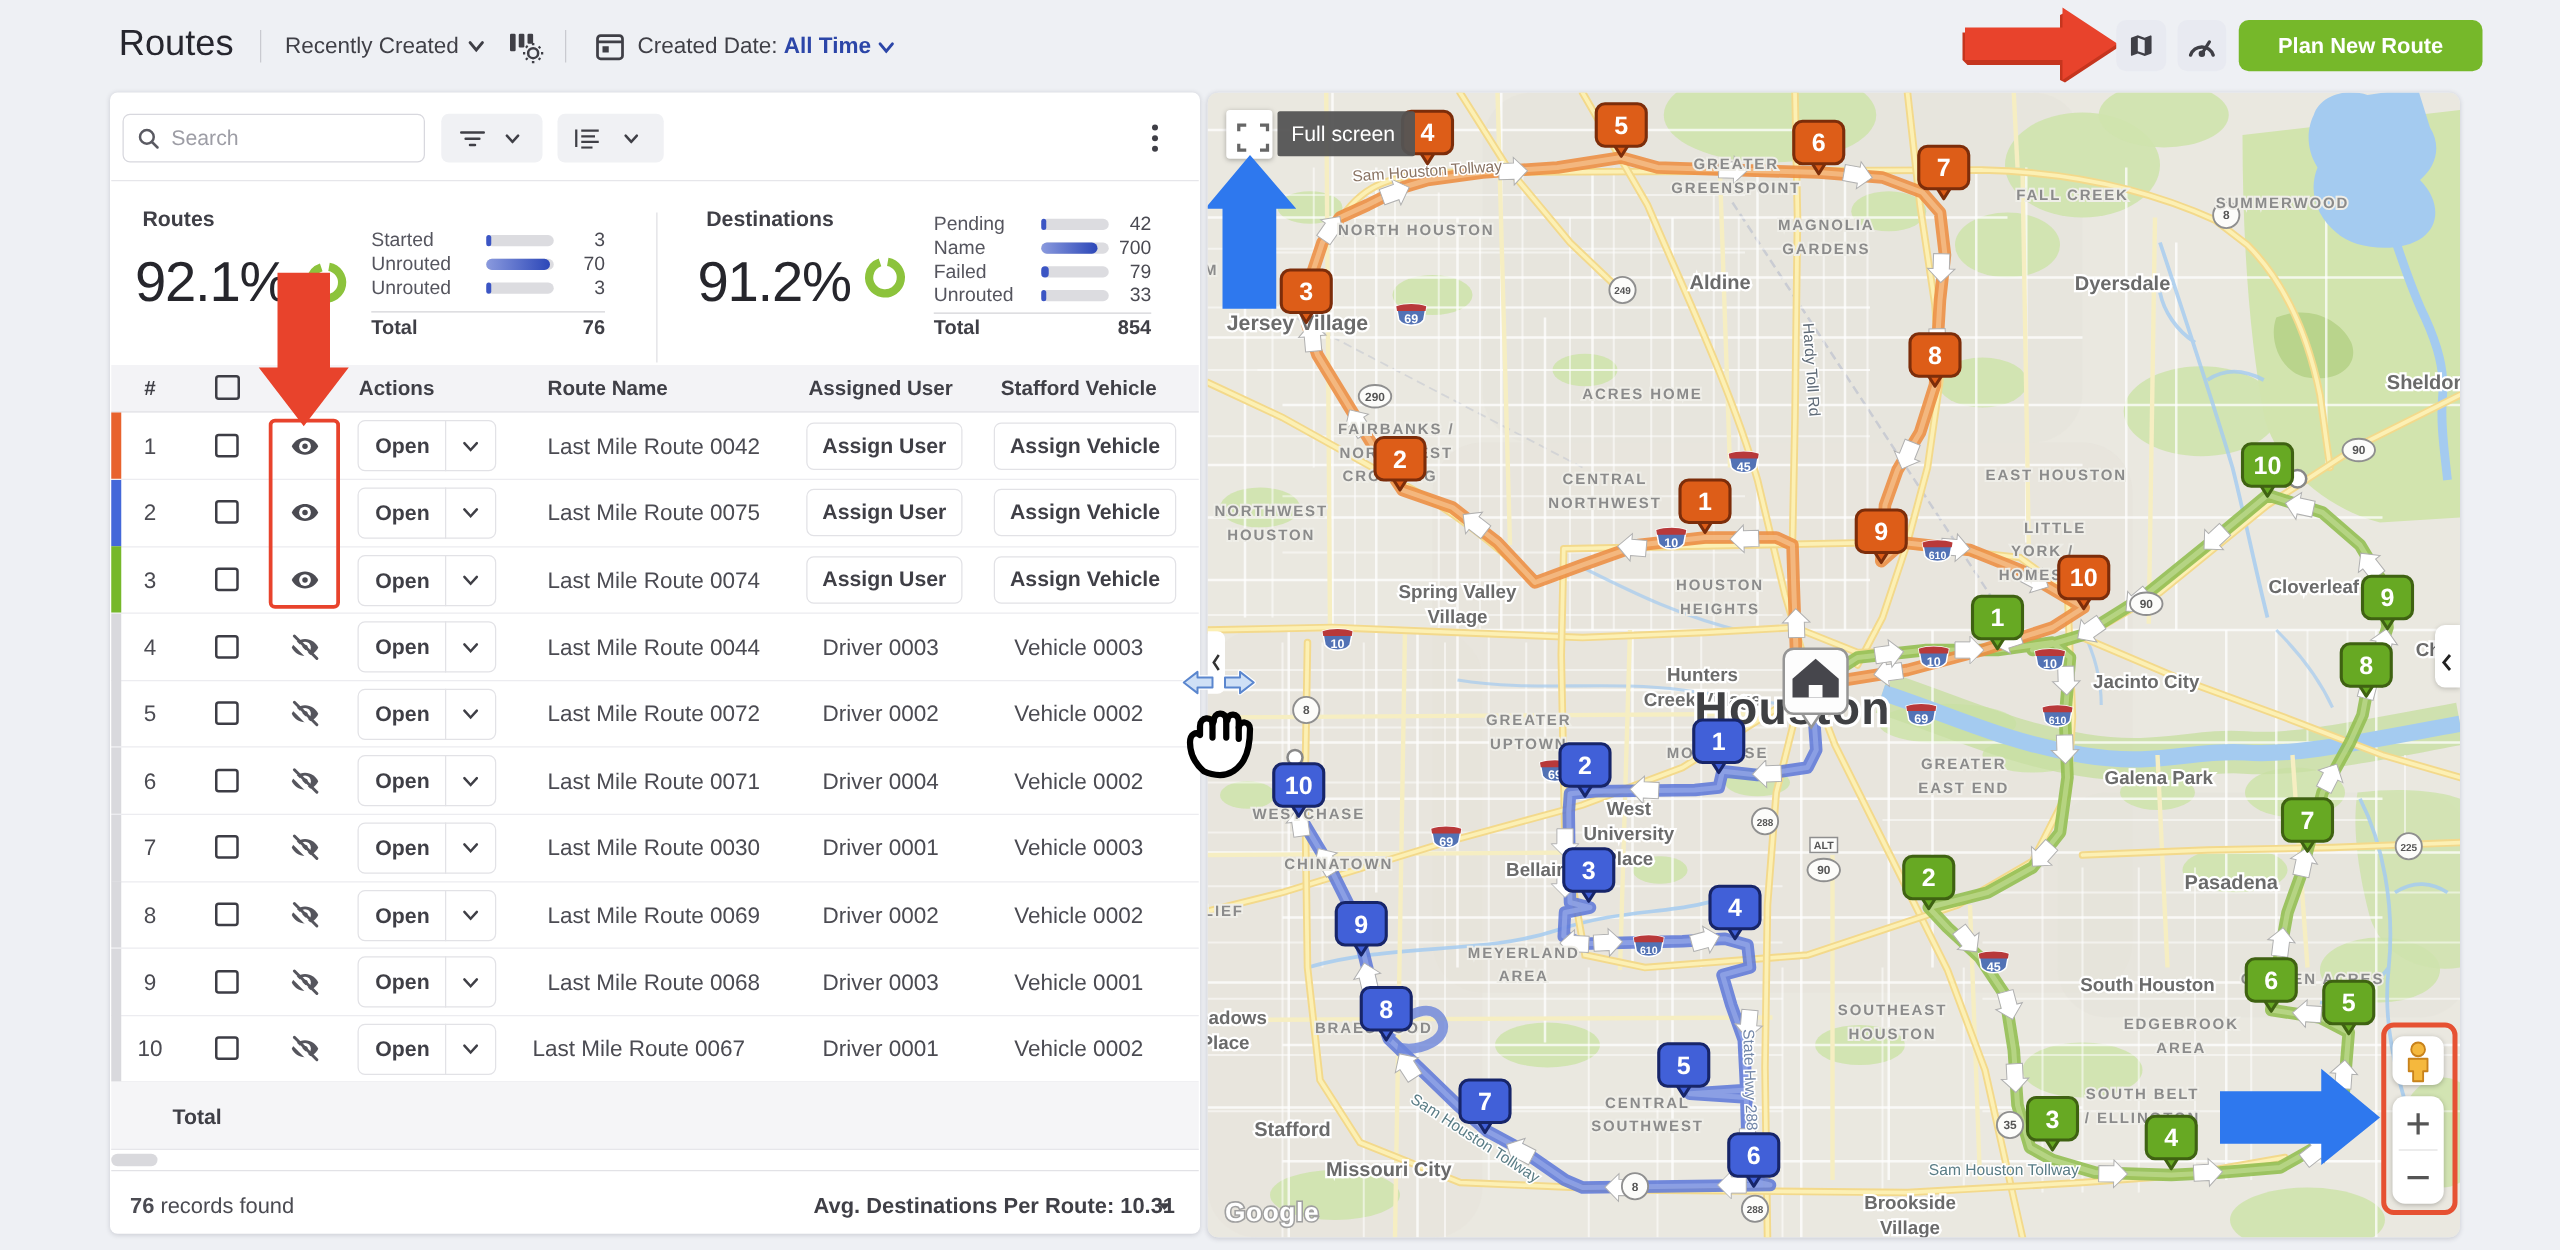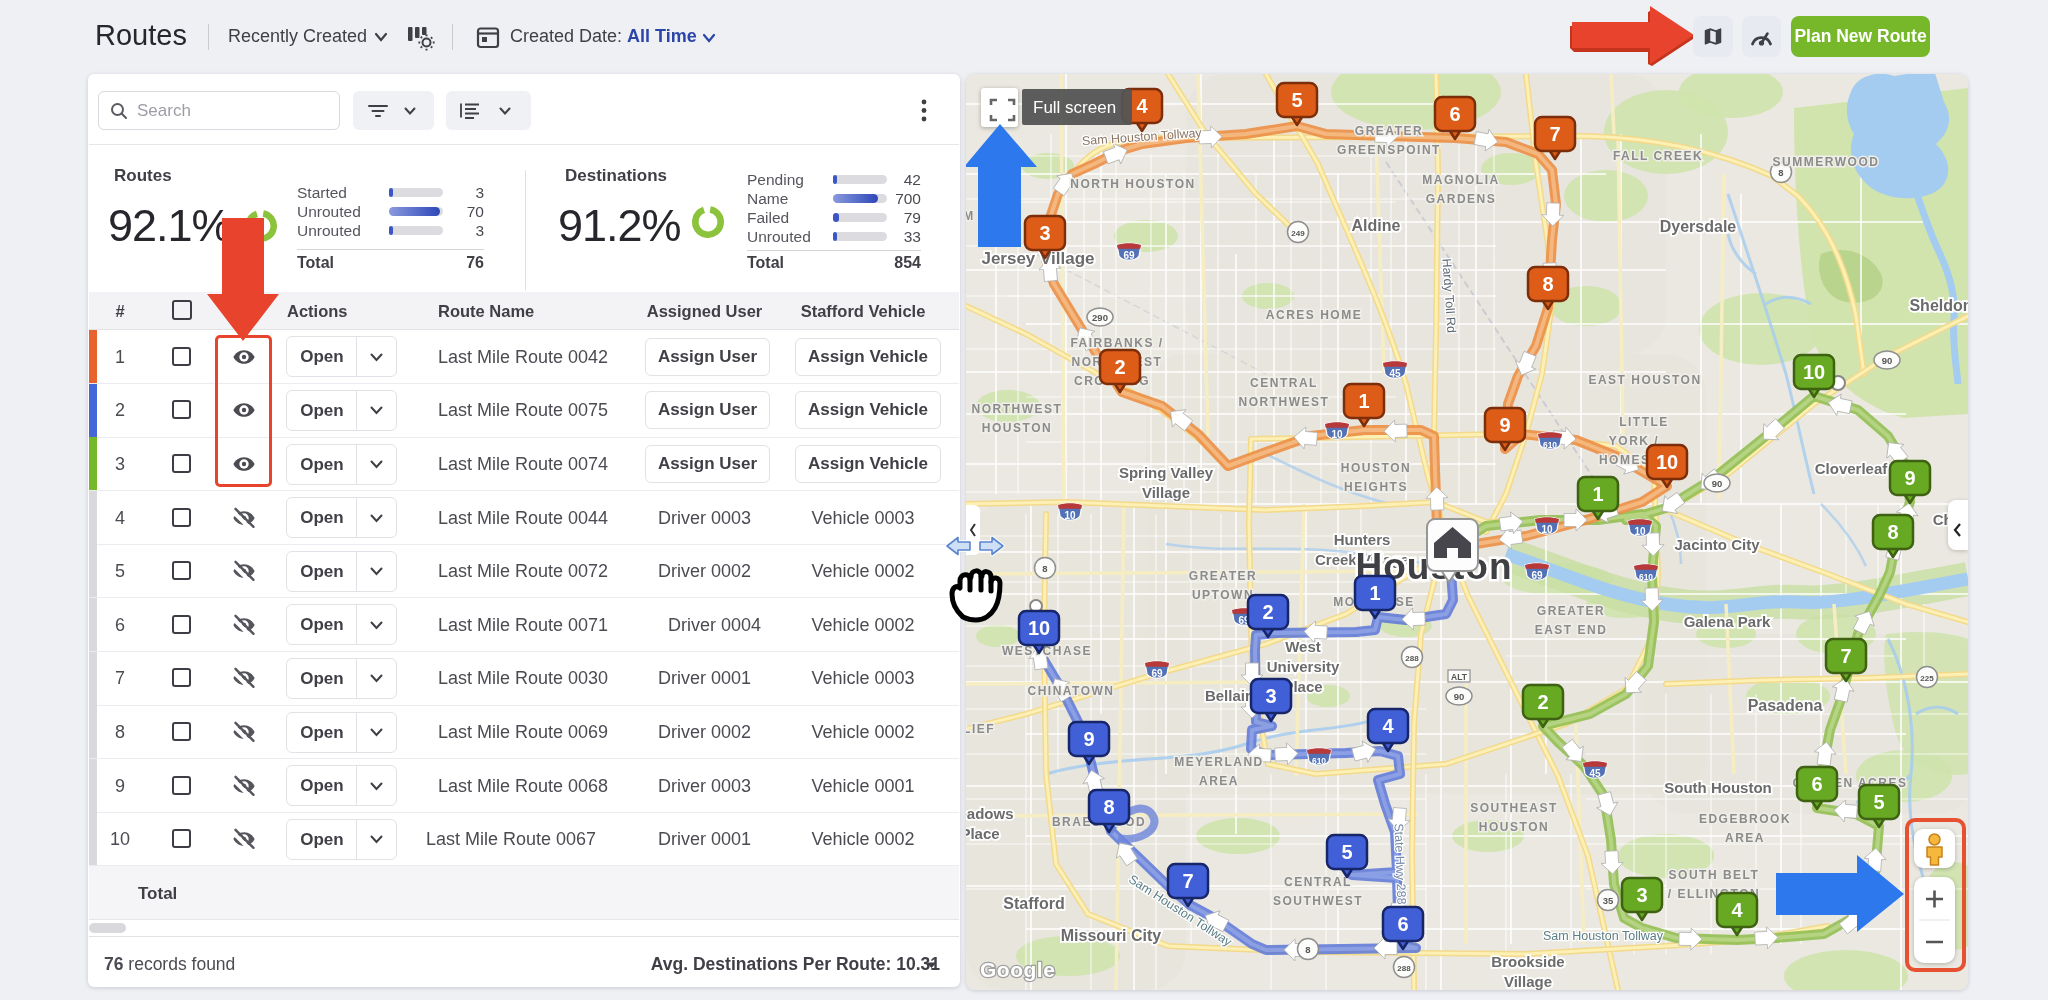--- a/index.html
+++ b/index.html
@@ -49,21 +49,21 @@
 <div class="ibtn" style="left:1693px;top:16px;width:40px;height:41px"></div>
 <svg class="abs" style="left:1702px;top:25px" width="22" height="23" viewBox="0 0 24 24">
       <path d="M20.5 3 15 5.1 9 3 3.6 4.9 C3.25 5 3 5.3 3 5.7 V20.3 c0 .4.4.7.8.55 L9 18.9 l6 2.1 5.4-1.9 c.35-.1.6-.4.6-.8 V3.7 c0-.4-.4-.7-.8-.55 Z M15 18.9 l-6-2.1 V5.1 l6 2.1 Z" fill="#3f3f46"></path>
     </svg>
 <div class="ibtn" style="left:1742px;top:16px;width:39px;height:41px"></div>
 <svg class="abs" style="left:1749px;top:26px" width="25" height="21" viewBox="0 0 25 21">
       <path d="M3.5 18 a9.5 9.5 0 0 1 18 0" fill="none" stroke="#3f3f46" stroke-width="2.8" stroke-linecap="round"></path>
       <path d="M12.5 17 L18.5 7.5" stroke="#3f3f46" stroke-width="2.6" stroke-linecap="round"></path>
       <circle cx="12.5" cy="17" r="2.6" fill="#3f3f46"></circle>
     </svg>
-<div class="abs" style="left:1791px;top:16px;width:139px;height:41px;background:#76b82a;border-radius:8px;color:#fff;font-size:17.5px;font-weight:bold;text-align:center;line-height:41px">Plan New Route</div>
+<div class="abs" style="left:1791px;top:16px;width:195px;height:41px;background:#76b82a;border-radius:8px;color:#fff;font-size:17.5px;font-weight:bold;text-align:center;line-height:41px">Plan New Route</div>
 <div class="abs" style="left:88px;top:74px;width:872px;height:913px;background:#fff;border-radius:6px;box-shadow:0 1px 4px rgba(40,40,60,.18)"></div>
 <div class="abs" style="left:98px;top:91px;width:242px;height:39px;border:1px solid #d8d8de;border-radius:6px;background:#fff"></div>
 <svg class="abs" style="left:110px;top:102px" width="18" height="18" viewBox="0 0 18 18">
       <circle cx="7.5" cy="7.5" r="5.5" fill="none" stroke="#5a5a62" stroke-width="2"></circle>
       <path d="M11.8 11.8 L16 16" stroke="#5a5a62" stroke-width="2" stroke-linecap="round"></path>
     </svg>
 <div class="abs" style="left:137px;top:101px;font-size:17px;color:#9d9da5">Search</div>
 <div class="abs" style="left:353px;top:91px;width:81px;height:39px;background:#f0f1f4;border-radius:6px"></div>
 <svg class="abs" style="left:368px;top:104px" width="20" height="14">
       <path d="M1 2h18M4.5 7h11M8 12h4" stroke="#3f3f46" stroke-width="2" stroke-linecap="round"></path>
@@ -259,21 +259,21 @@
       </svg>
     </div>
     <div class="btn" style="left:286px;top:604px;width:111px;height:41px;line-height:39px">
       <span style="position:absolute;left:0;width:70px;text-align:center">Open</span>
     </div>
     <div class="abs" style="left:356px;top:604px;width:1px;height:41px;background:#e2e2e6"></div>
     <svg class="abs" style="left:370px;top:621px" width="13" height="9">
       <path d="M1.5 1.5 L6.5 7 L11.5 1.5" fill="none" stroke="#3f3f46" stroke-width="2" stroke-linecap="round"></path>
     </svg>
     <div class="abs cell" style="left:438px;top:615px">Last Mile Route 0071</div>
-    <div class="abs cell" style="left:668px;top:615px;width:145px;">Driver 0004</div>
+    <div class="abs cell" style="left:632px;top:615px;width:145px;text-align:center">Driver 0004</div>
     <div class="abs cell" style="left:783px;top:615px;width:160px;text-align:center">Vehicle 0002</div>
     <div class="abs" style="left:89px;top:652px;width:870px;height:54px;border-bottom:1px solid #ececf0"></div>
     <div class="abs" style="left:89px;top:652px;width:8px;height:53px;background:#d9d9dd"></div>
     <div class="abs cell" style="left:105px;top:668px;width:30px;text-align:center">7</div>
     <div class="abs" style="left:172px;top:668px;width:19px;height:19px;border:2px solid #3d3d45;border-radius:3px"></div>
     <div class="abs" style="left:232px;top:666px">
       <svg width="24" height="24" viewBox="0 0 24 24">
         <path d="M12 5.2 C7 5.2 3.2 8.2 1.4 12 3.2 15.8 7 18.8 12 18.8 S20.8 15.8 22.6 12 C20.8 8.2 17 5.2 12 5.2 Z" fill="#55555d"></path>
         <circle cx="12" cy="12" r="4.7" fill="#fff"></circle>
         <circle cx="12" cy="12" r="2.2" fill="#55555d"></circle>

